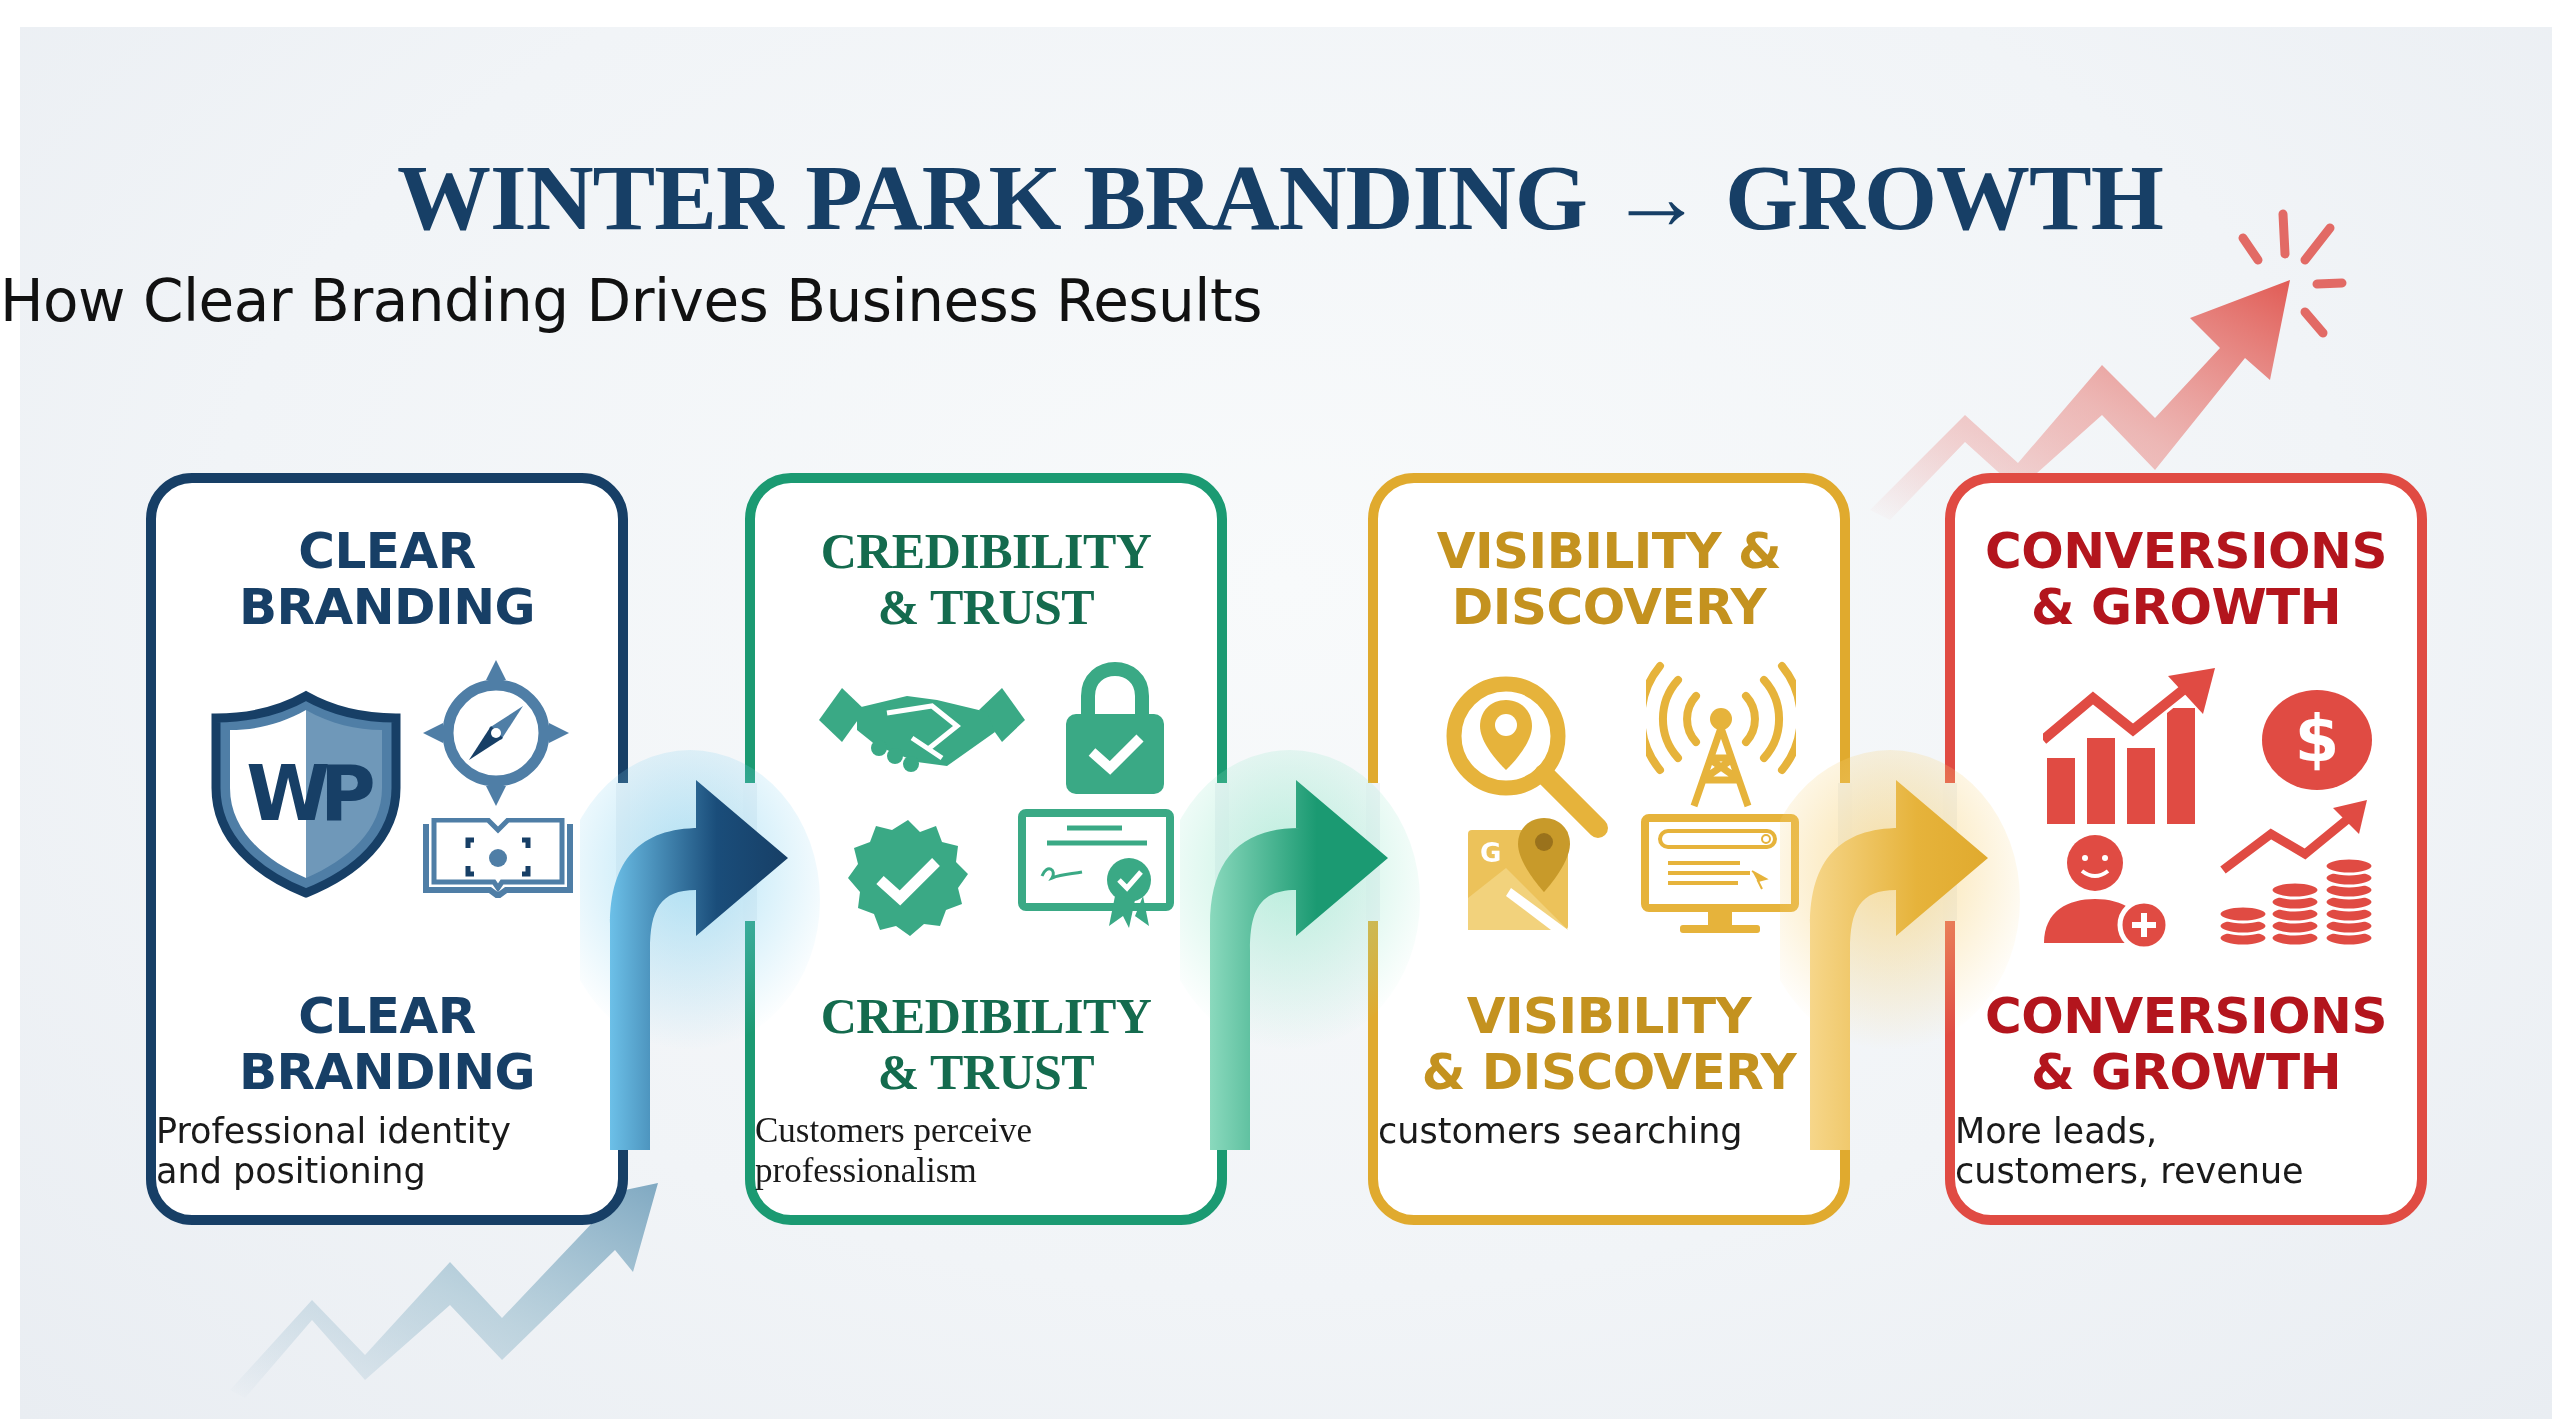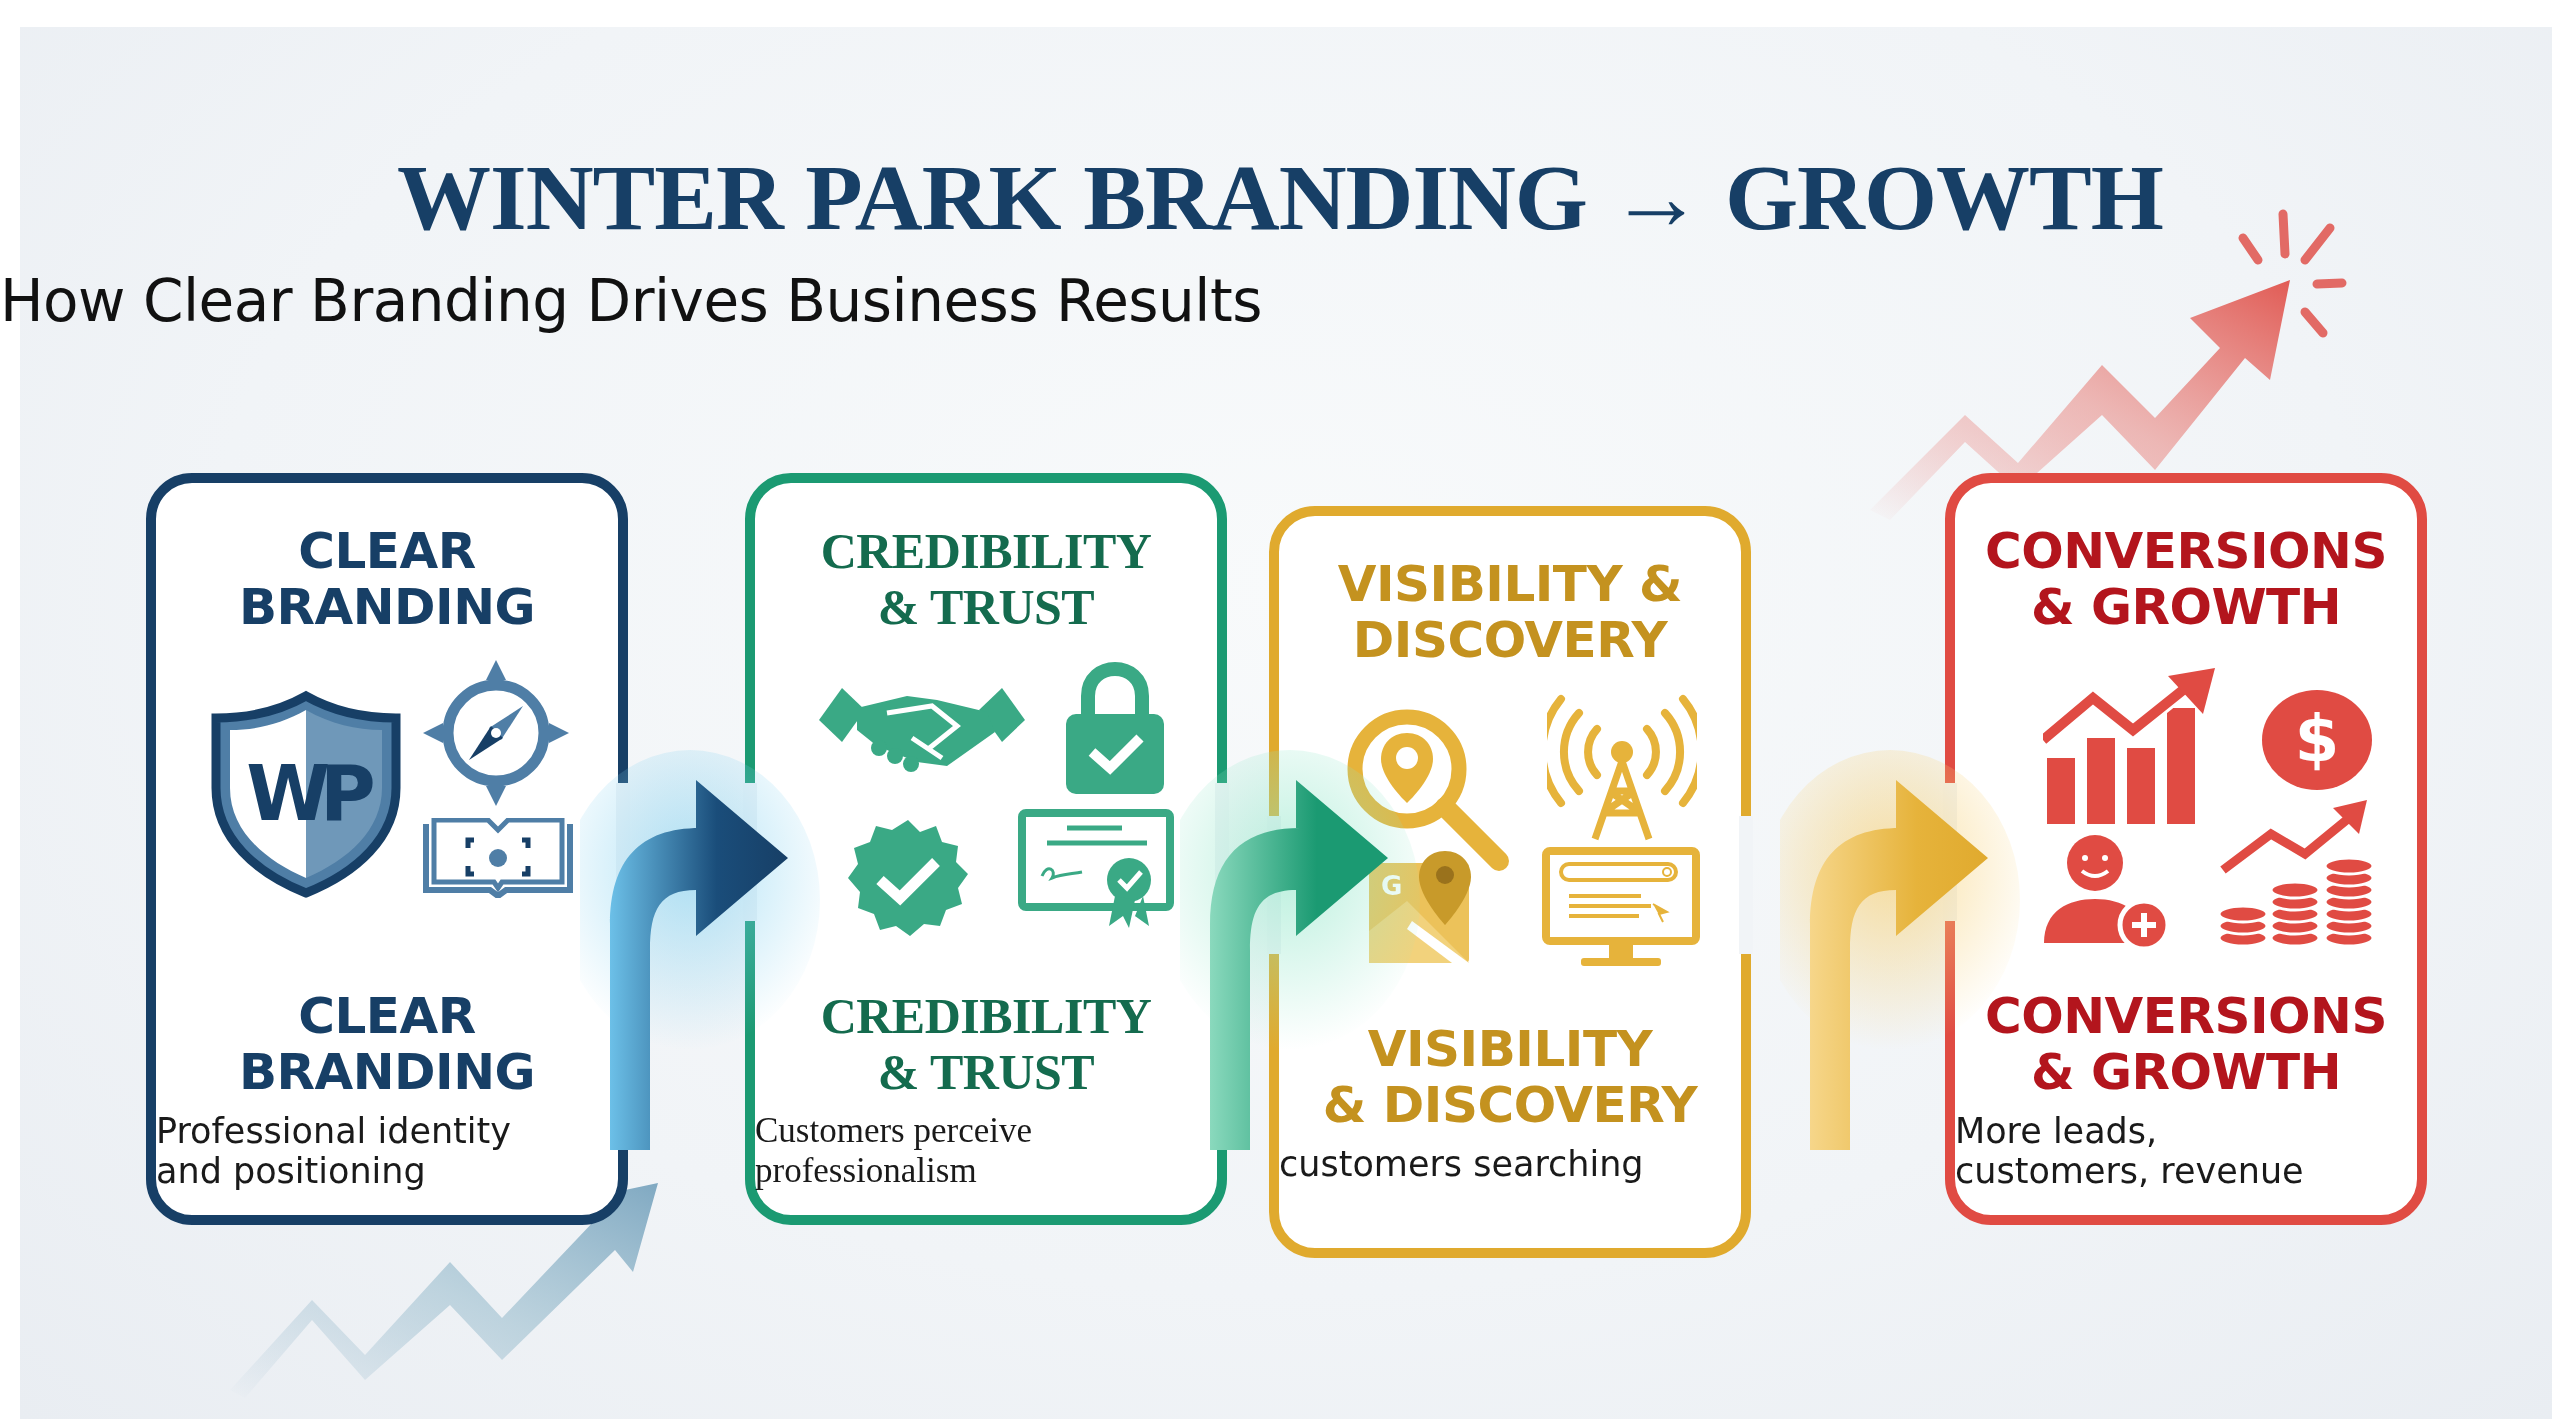--- a/index.html
+++ b/index.html
@@ -140,21 +140,21 @@
   <div class="head2" style="color:#146b4e">
     <div>CREDIBILITY</div>
       <div>&amp; TRUST</div>
   </div>
   <div class="desc">
     <div>Customers perceive</div>
       <div>professionalism</div>
   </div>
 </div>
 
-<div class="card" style="left:1269px;border-color:#e0aa2e;margin-top:33px;">
+<div class="card" style="left:1368px;border-color:#e0aa2e;">
   <div class="gap r"></div>
     <div class="gap l"></div>
   <div class="head" style="color:#c4921f">
     <div>VISIBILITY &amp;</div>
       <div>DISCOVERY</div>
   </div>
   <div class="icons">
     <svg style="left:60px;top:10px" width="180" height="180" viewBox="0 0 180 180">
       <circle cx="68" cy="68" r="52" fill="none" stroke="#e6b33b" stroke-width="15"></circle>
       <line x1="106" y1="106" x2="160" y2="160" stroke="#e6b33b" stroke-width="20" stroke-linecap="round"></line>

